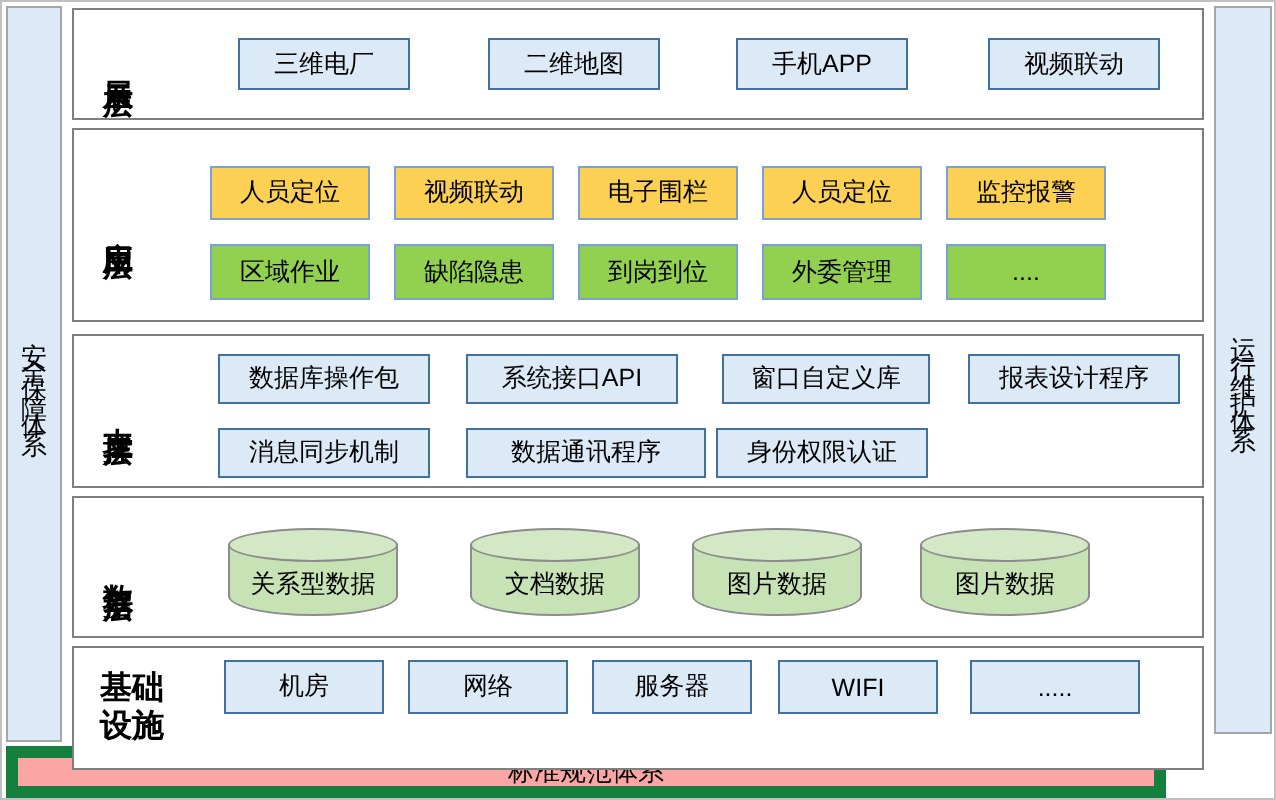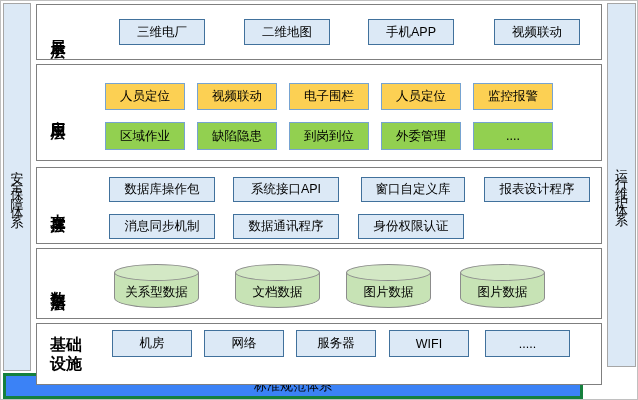--- a/index.html
+++ b/index.html
@@ -12,21 +12,21 @@
   .vbar {
     position:absolute; background:#dce9f6; border:1px solid #a6a6a6;
     box-sizing:border-box; display:flex; align-items:center; justify-content:center;
   }
   .vtext {
     writing-mode:vertical-lr; text-orientation:upright;
     font-size:13px; letter-spacing:9px; line-height:1; color:#000;
   }
   .hbar {
     position:absolute; left:2px; top:372px; width:580px; height:26px;
-    background:#3b82f6; border:3px solid #15803d; box-sizing:border-box;
+    background:#fca5a5; border:6px solid #15803d; box-sizing:border-box;
     display:flex; align-items:center; justify-content:center; font-size:13px;
   }
   
   .layer {
     position:absolute; left:35px; width:566px; background:#ffffff;
     border:1px solid #7f7f7f; box-sizing:border-box;
   }
   .layer-label {
     position:absolute; left:14px; top:50%; transform:translateY(-50%);
     writing-mode:vertical-lr; text-orientation:upright;
@@ -101,21 +101,21 @@
     <div class="box green" style="left:436px; top:57px; width:80px; height:28px;">....</div>
   </div>
 
   <div class="layer" style="top:166px; height:77px;">
     <div class="layer-label">支撑层</div>
     <div class="box blue" style="left:72px;  top:9px; width:106px; height:25px;">数据库操作包</div>
     <div class="box blue" style="left:196px; top:9px; width:106px; height:25px;">系统接口API</div>
     <div class="box blue" style="left:324px; top:9px; width:104px; height:25px;">窗口自定义库</div>
     <div class="box blue" style="left:447px; top:9px; width:106px; height:25px;font-family:Liberation Serif, serif;">报表设计程序</div>
     <div class="box blue" style="left:72px;  top:46px; width:106px; height:25px;">消息同步机制</div>
-    <div class="box blue" style="left:196px; top:46px; width:106px; height:25px;">数据通讯程序</div>
+    <div class="box blue" style="left:196px; top:46px; width:120px; height:25px;">数据通讯程序</div>
     <div class="box blue" style="left:321px; top:46px; width:106px; height:25px;">身份权限认证</div>
   </div>
 
   <div class="layer" style="top:247px; height:71px;">
     <div class="layer-label">数据层</div>
     <div class="cyl" style="left:77px;  top:15px; width:85px; height:44px;">
       <div class="cyl-body"></div>
       <div class="cyl-top"></div>
       <div class="cyl-label">关系型数据</div>
     </div>

